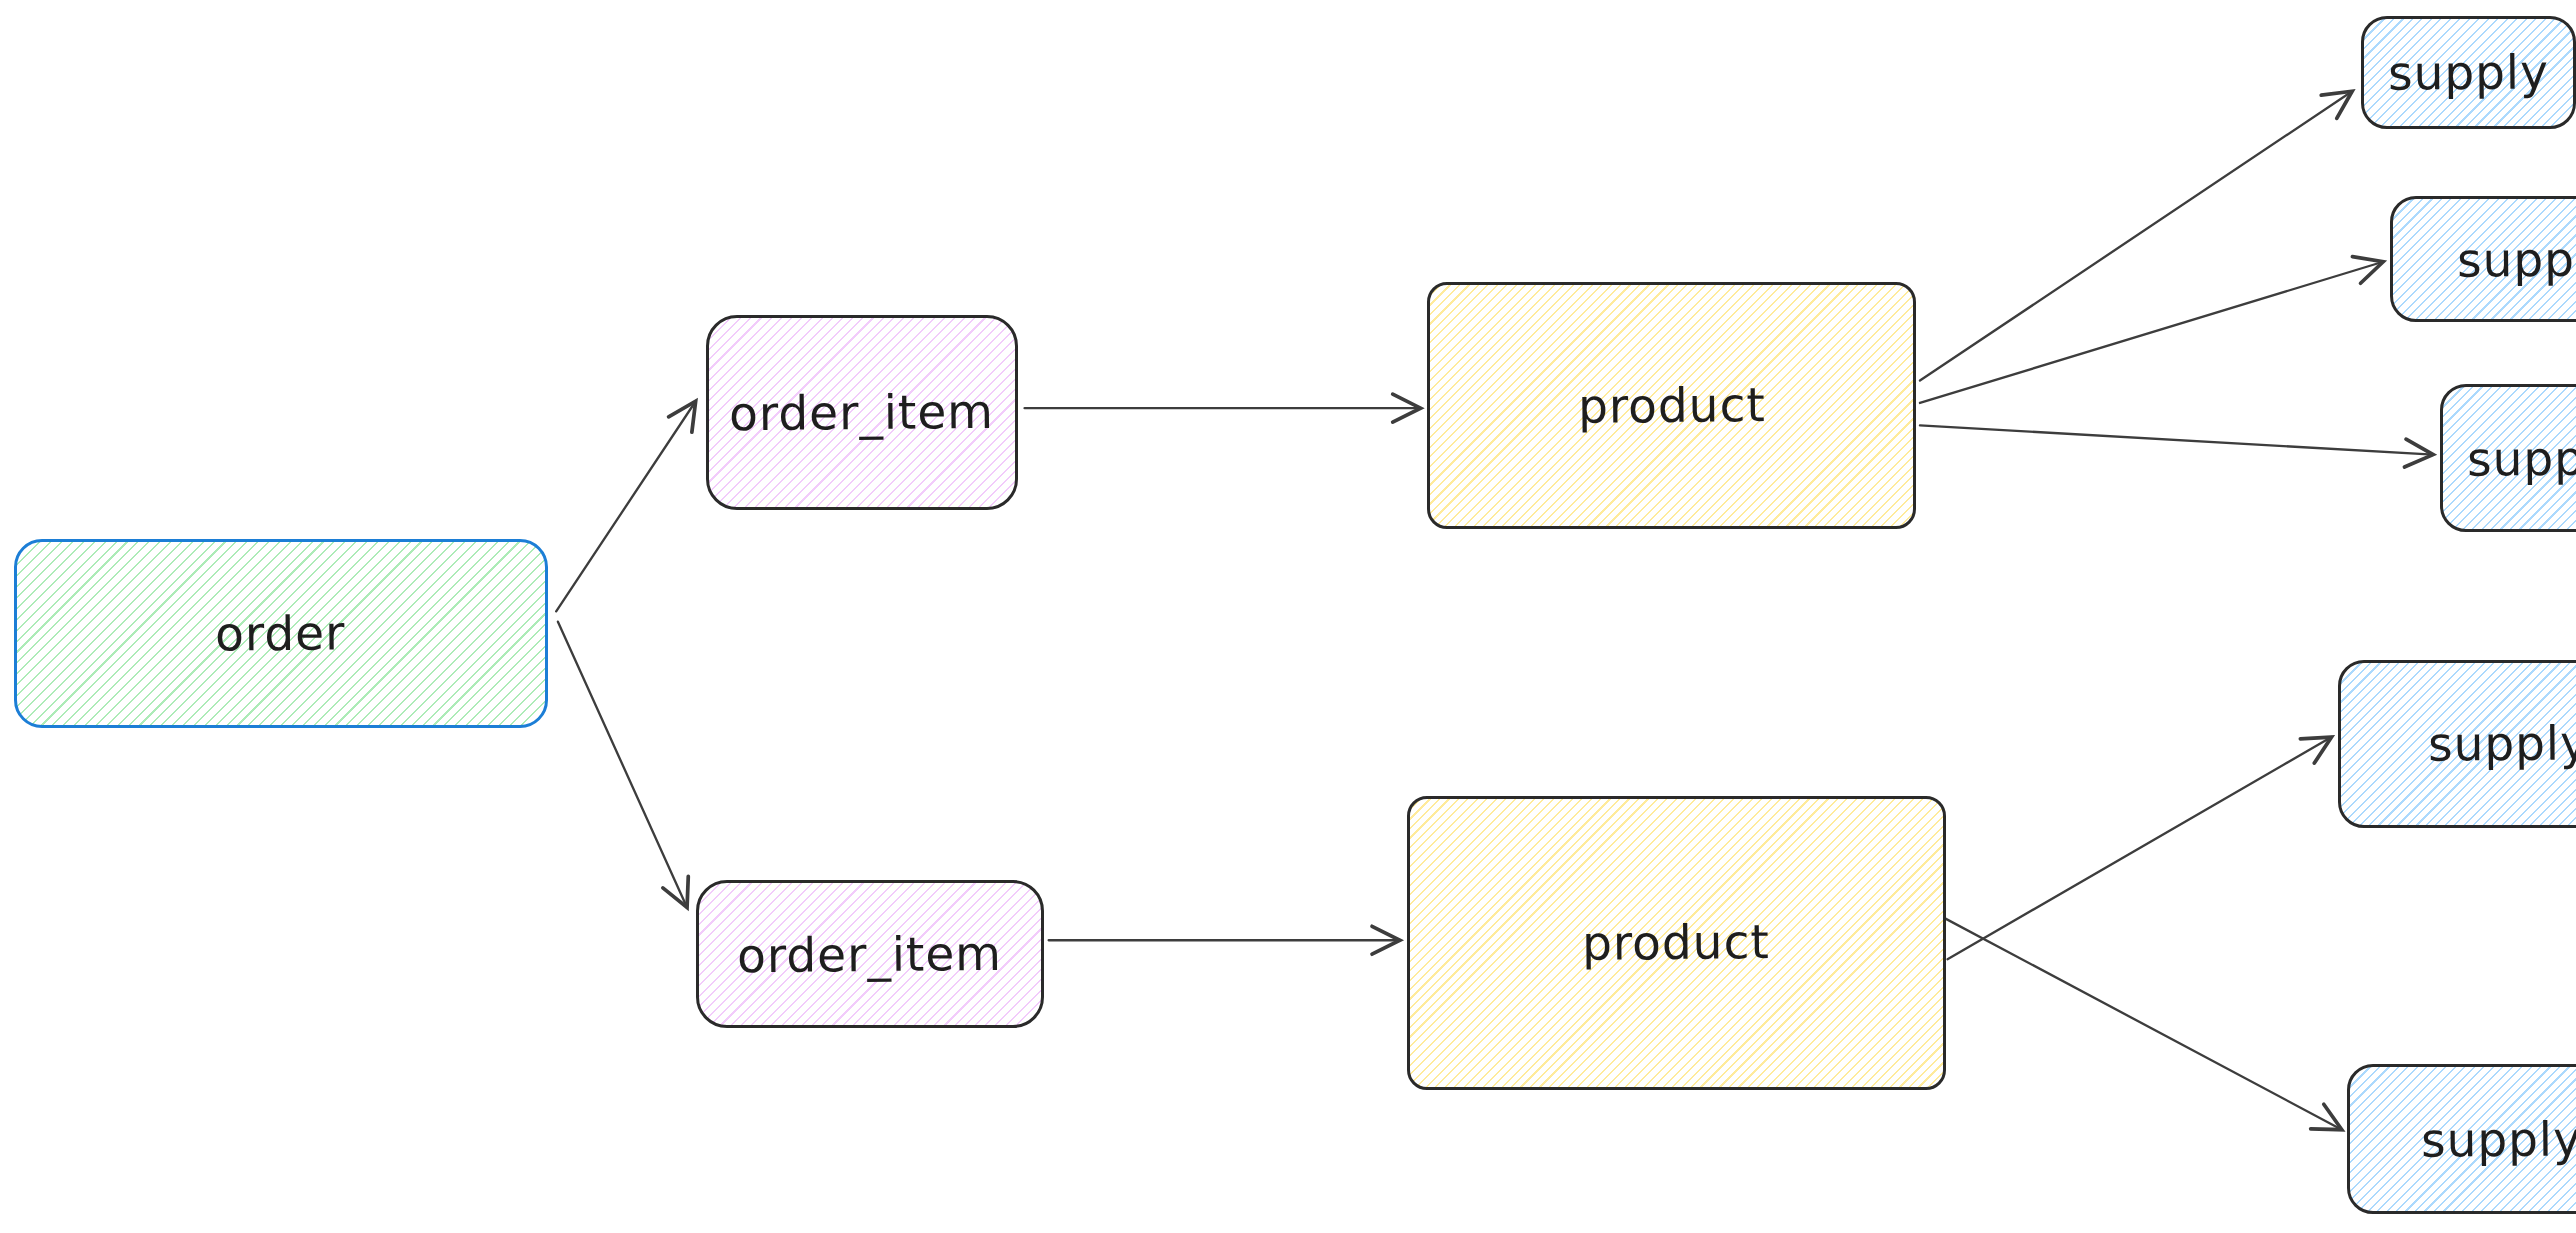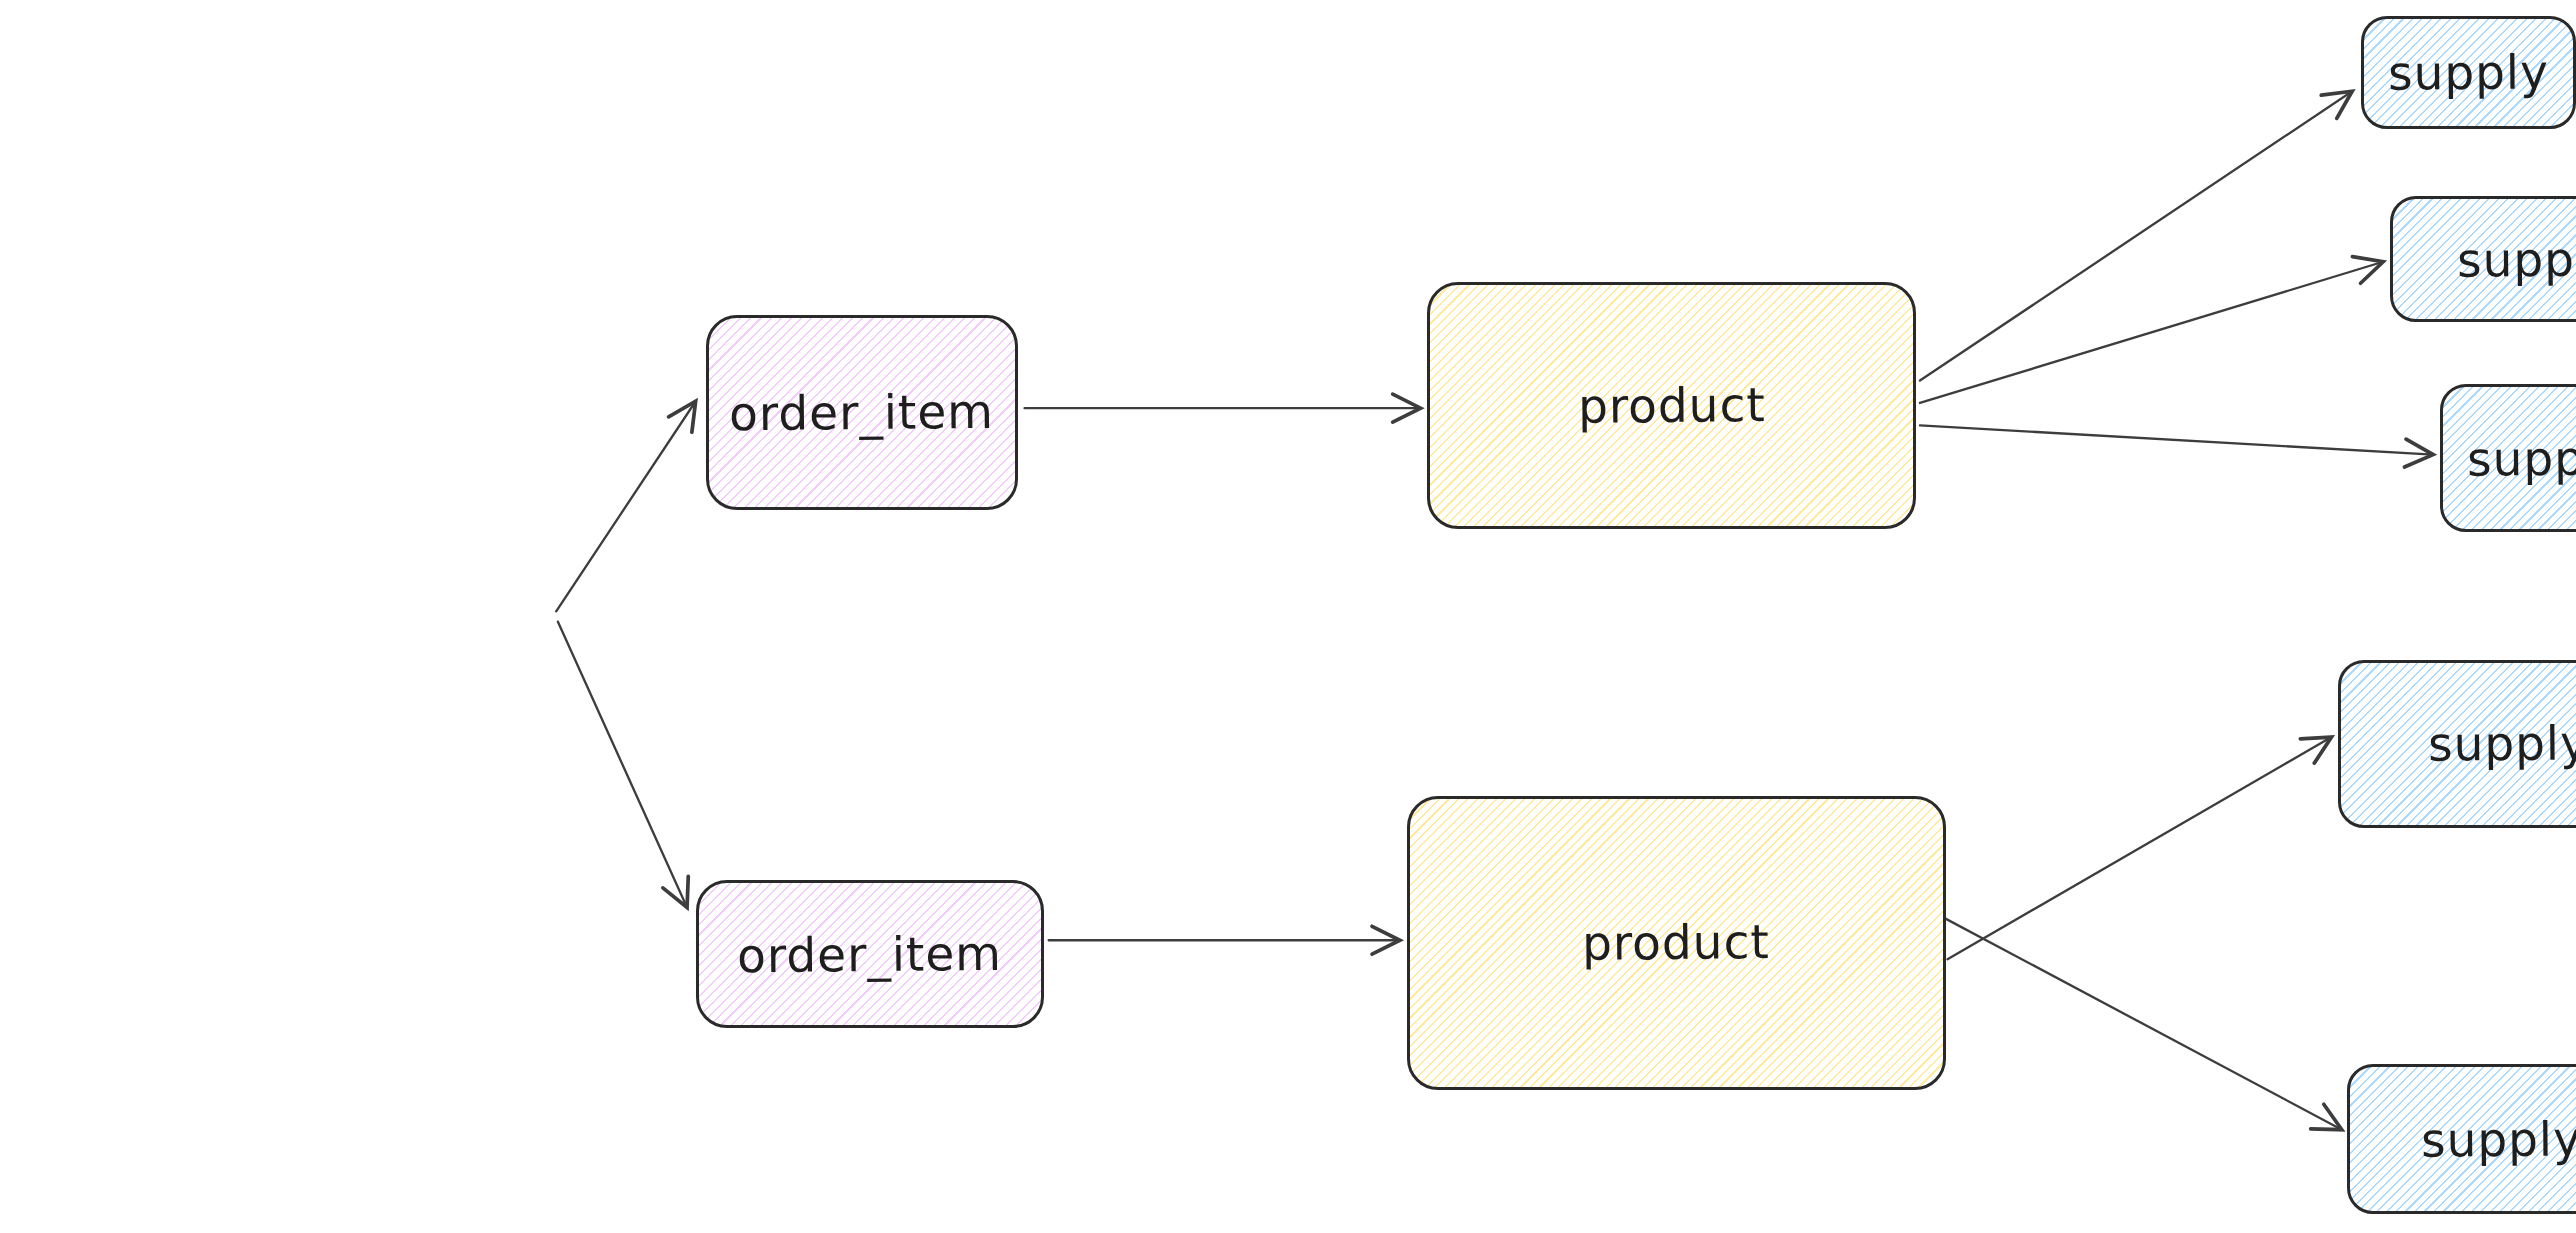--- a/index.html
+++ b/index.html
@@ -42,21 +42,21 @@
   }
   .n-violet {
     border: 3.1px solid #2a2a2a;
     border-radius: 31px;
     background-image: repeating-linear-gradient(135deg,
       rgba(229,153,247,0.50) 0 1.5px, rgba(0,0,0,0) 1.5px 7.2px);
     text-align: right;
   }
   .n-yellow {
     border: 3.1px solid #2a2a2a;
-    border-radius: 31px;
+    border-radius: 20px;
     background-image: repeating-linear-gradient(135deg,
       rgba(255,224,102,0.65) 0 1.5px, rgba(0,0,0,0) 1.5px 6.7px);
   }
   .n-blue {
     border: 3.1px solid #2a2a2a;
     border-radius: 26px;
     background-image: repeating-linear-gradient(135deg,
       rgba(116,192,252,0.60) 0 1.5px, rgba(0,0,0,0) 1.5px 6.7px);
   }
   
@@ -87,20 +87,23 @@
     <path class="edge" d="M324,361 L399,527" marker-end="url(#arrowhead)"></path>
     <path class="edge" d="M595,237 L825,237" marker-end="url(#arrowhead)"></path>
     <path class="edge" d="M609,546 L813,546" marker-end="url(#arrowhead)"></path>
     <path class="edge" d="M1115,221 L1366,53" marker-end="url(#arrowhead)"></path>
     <path class="edge" d="M1115,234 L1384,152" marker-end="url(#arrowhead)"></path>
     <path class="edge" d="M1115,247 L1413,264" marker-end="url(#arrowhead)"></path>
     <path class="edge" d="M1131,557 L1354,428" marker-end="url(#arrowhead)"></path>
     <path class="edge" d="M1129,533 L1360,656" marker-end="url(#arrowhead)"></path>
   </svg>
 
+  <div class="node n-green" id="node-order">
+    <span class="label">order</span>
+  </div>
 
   <div class="node n-violet" id="node-order-item-top">
     <span class="label">order_item</span>
   </div>
 
   <div class="node n-violet" id="node-order-item-bottom">
     <span class="label">order_item</span>
   </div>
 
   <div class="node n-yellow" id="node-product-top">

